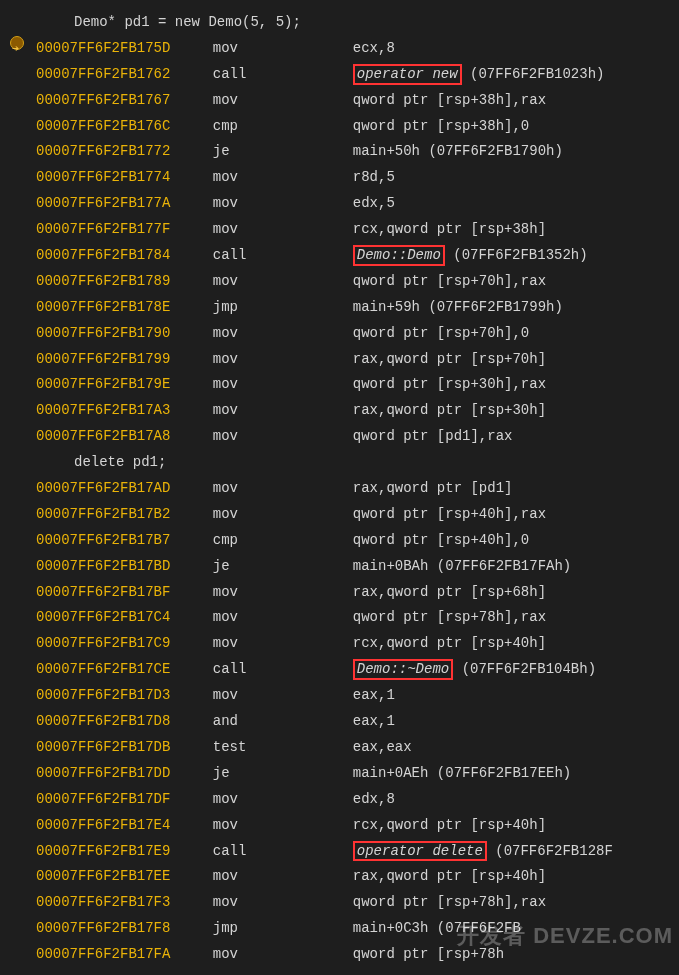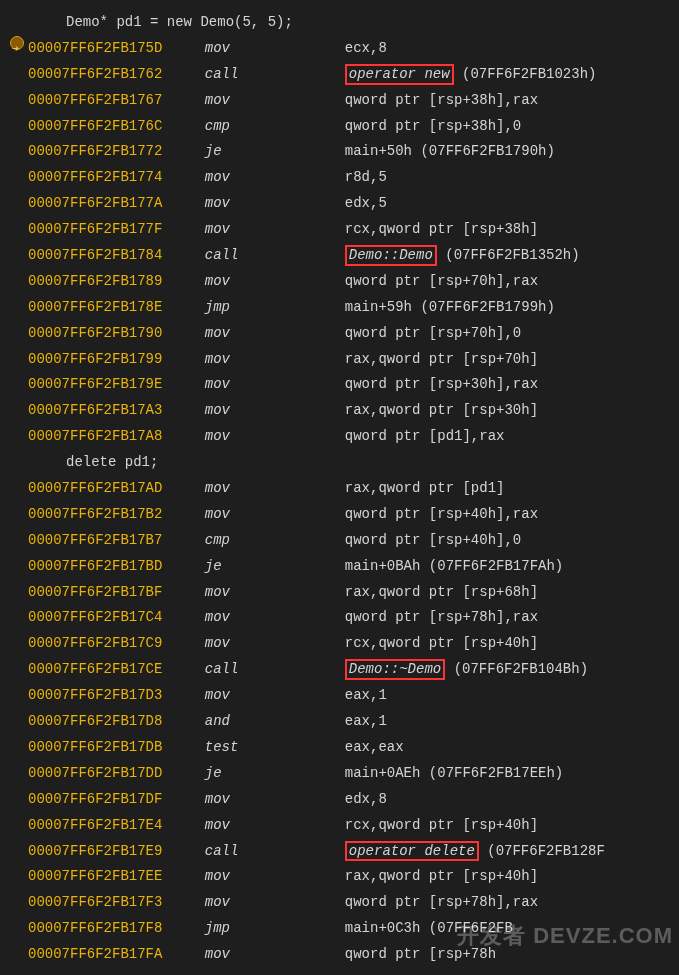--- a/index.html
+++ b/index.html
@@ -37,40 +37,39 @@
     }
     .arrow {
       position: absolute;
       left: 1px;
       top: 1px;
       color: #f0c040;
       font-size: 12px;
       font-weight: bold;
     }
     .code-container {
-      padding-left: 28px;
+      padding-left: 36px;
       white-space: pre;
     }
     .source-line {
       color: #d4d4d4;
       padding-left: 38px;
     }
     .asm-line {
       display: block;
     }
     .addr {
       color: #eab308;
       display: inline-block;
       min-width: 160px;
     }
     .mnemonic {
       color: #d4d4d4;
       display: inline-block;
       min-width: 140px;
-      font-style: italic;
     }
     .operand {
       color: #d4d4d4;
       text-align: right;
     }
     .highlight {
       border: 2px solid #ff3333;
       padding: 0 2px;
       display: inline-block;
       line-height: 1.2;

